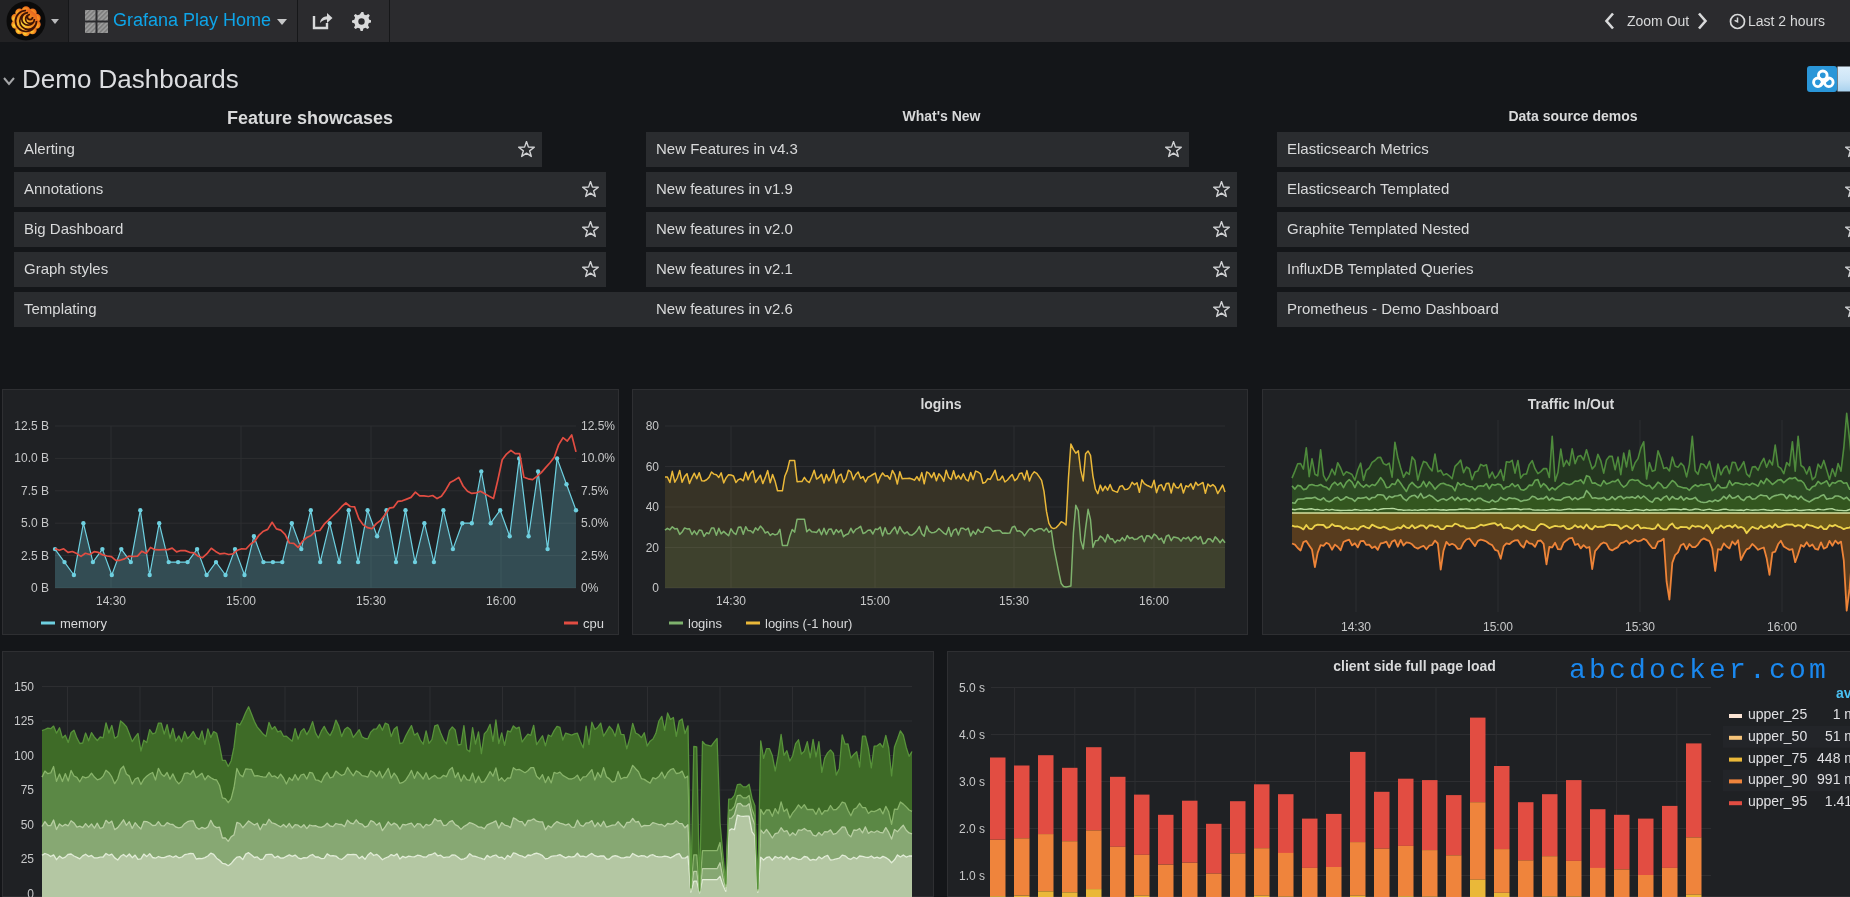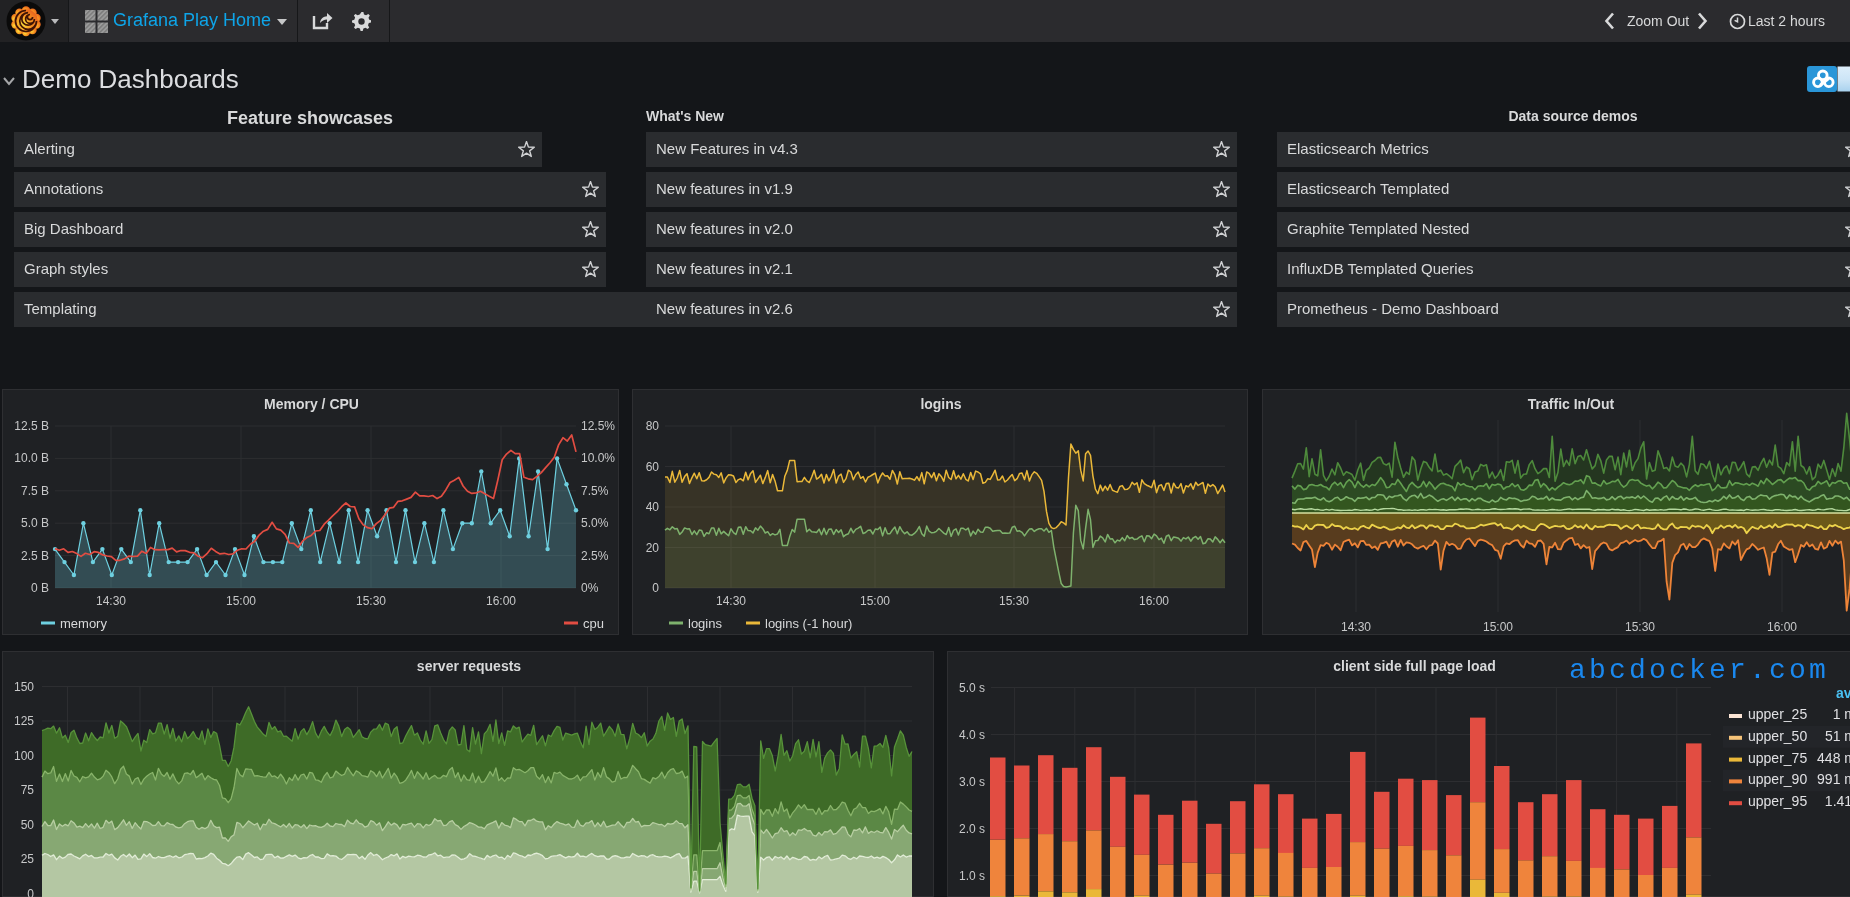--- a/index.html
+++ b/index.html
@@ -120,22 +120,22 @@
     <svg class="star" width="17" height="17" viewBox="0 0 17 17">
       <path d="M8.50,0.60 L10.44,6.13 L16.30,6.27 L11.64,9.82 L13.32,15.43 L8.50,12.10 L3.68,15.43 L5.36,9.82 L0.70,6.27 L6.56,6.13 Z" fill="none" stroke="#d0d1d3" stroke-width="1.4" stroke-linejoin="round"></path>
     </svg>
   </div>
 <div class="dlrow" style="left:14px;top:292px;width:681px">
     <span class="dlt">Templating</span>
     <svg class="star" width="17" height="17" viewBox="0 0 17 17">
       <path d="M8.50,0.60 L10.44,6.13 L16.30,6.27 L11.64,9.82 L13.32,15.43 L8.50,12.10 L3.68,15.43 L5.36,9.82 L0.70,6.27 L6.56,6.13 Z" fill="none" stroke="#d0d1d3" stroke-width="1.4" stroke-linejoin="round"></path>
     </svg>
   </div>
-<div style="position:absolute;left:646px;top:108px;width:591px;font-size:14px;font-weight:bold;color:#d8d9da">What's New</div>
-<div class="dlrow" style="left:646px;top:132px;width:591px">
+<div style="position:absolute;left:646px;top:108px;width:591px;text-align:center;font-size:14px;font-weight:bold;color:#d8d9da">What's New</div>
+<div class="dlrow" style="left:646px;top:132px;width:543px">
     <span class="dlt">New Features in v4.3</span>
     <svg class="star" width="17" height="17" viewBox="0 0 17 17">
       <path d="M8.50,0.60 L10.44,6.13 L16.30,6.27 L11.64,9.82 L13.32,15.43 L8.50,12.10 L3.68,15.43 L5.36,9.82 L0.70,6.27 L6.56,6.13 Z" fill="none" stroke="#d0d1d3" stroke-width="1.4" stroke-linejoin="round"></path>
     </svg>
   </div>
 <div class="dlrow" style="left:646px;top:172px;width:591px">
     <span class="dlt">New features in v1.9</span>
     <svg class="star" width="17" height="17" viewBox="0 0 17 17">
       <path d="M8.50,0.60 L10.44,6.13 L16.30,6.27 L11.64,9.82 L13.32,15.43 L8.50,12.10 L3.68,15.43 L5.36,9.82 L0.70,6.27 L6.56,6.13 Z" fill="none" stroke="#d0d1d3" stroke-width="1.4" stroke-linejoin="round"></path>
     </svg>
@@ -183,21 +183,20 @@
       <path d="M8.50,0.60 L10.44,6.13 L16.30,6.27 L11.64,9.82 L13.32,15.43 L8.50,12.10 L3.68,15.43 L5.36,9.82 L0.70,6.27 L6.56,6.13 Z" fill="none" stroke="#d0d1d3" stroke-width="1.4" stroke-linejoin="round"></path>
     </svg>
   </div>
 <div class="dlrow" style="left:1277px;top:292px;width:592px">
     <span class="dlt">Prometheus - Demo Dashboard</span>
     <svg class="star" width="17" height="17" viewBox="0 0 17 17">
       <path d="M8.50,0.60 L10.44,6.13 L16.30,6.27 L11.64,9.82 L13.32,15.43 L8.50,12.10 L3.68,15.43 L5.36,9.82 L0.70,6.27 L6.56,6.13 Z" fill="none" stroke="#d0d1d3" stroke-width="1.4" stroke-linejoin="round"></path>
     </svg>
   </div>
 <div class="panel" style="left:2px;top:389px;width:617px;height:246px">
-    <div class="ptitle" style="width:617px">Memory / CPU</div>
     <svg width="619" height="248" style="position:absolute;left:0;top:0">
 <line x1="52" y1="198" x2="573" y2="198" stroke="#2d2e31" stroke-width="1"></line>
       <line x1="52" y1="165.6" x2="573" y2="165.6" stroke="#2d2e31" stroke-width="1"></line>
       <line x1="52" y1="133.2" x2="573" y2="133.2" stroke="#2d2e31" stroke-width="1"></line>
       <line x1="52" y1="100.8" x2="573" y2="100.8" stroke="#2d2e31" stroke-width="1"></line>
       <line x1="52" y1="68.4" x2="573" y2="68.4" stroke="#2d2e31" stroke-width="1"></line>
       <line x1="52" y1="36" x2="573" y2="36" stroke="#2d2e31" stroke-width="1"></line>
       <line x1="108" y1="36" x2="108" y2="198" stroke="#2d2e31" stroke-width="1"></line>
       <line x1="238" y1="36" x2="238" y2="198" stroke="#2d2e31" stroke-width="1"></line>
       <line x1="368" y1="36" x2="368" y2="198" stroke="#2d2e31" stroke-width="1"></line>
@@ -333,21 +332,20 @@
       <path d="M29.0,123.0 L598.0,123.0" fill="none" stroke="#d6e0a0" stroke-width="1.6" stroke-opacity="1.0" stroke-linejoin="round"></path>
       <path d="M29.0,135.7 L31.9,136.7 L34.7,136.5 L37.6,137.6 L40.4,139.4 L43.3,135.0 L46.2,138.7 L49.0,139.0 L51.9,135.6 L54.7,134.7 L57.6,134.9 L60.5,135.0 L63.3,137.9 L66.2,137.1 L69.0,134.1 L71.9,136.1 L74.7,135.9 L77.6,136.5 L80.5,139.0 L83.3,137.1 L86.2,138.6 L89.0,139.1 L91.9,138.2 L94.8,139.8 L97.6,136.9 L100.5,135.9 L103.3,137.5 L106.2,138.4 L109.1,134.6 L111.9,136.1 L114.8,137.5 L117.6,138.1 L120.5,136.7 L123.4,137.9 L126.2,139.5 L129.1,139.6 L131.9,138.8 L134.8,137.3 L137.7,138.4 L140.5,135.3 L143.4,137.6 L146.2,138.2 L149.1,135.1 L151.9,138.3 L154.8,136.9 L157.7,135.4 L160.5,135.7 L163.4,138.7 L166.2,135.5 L169.1,135.3 L172.0,137.1 L174.8,136.1 L177.7,139.1 L180.5,139.1 L183.4,135.9 L186.3,136.1 L189.1,136.4 L192.0,133.7 L194.8,134.5 L197.7,136.4 L200.6,136.2 L203.4,138.4 L206.3,138.3 L209.1,138.0 L212.0,138.0 L214.9,136.4 L217.7,134.7 L220.6,135.7 L223.4,134.9 L226.3,134.1 L229.2,133.5 L232.0,133.2 L234.9,135.5 L237.7,134.0 L240.6,138.1 L243.4,137.6 L246.3,138.3 L249.2,139.7 L252.0,137.0 L254.9,134.9 L257.7,137.7 L260.6,135.7 L263.5,137.4 L266.3,139.0 L269.2,140.0 L272.0,140.2 L274.9,136.2 L277.8,133.9 L280.6,134.3 L283.5,136.1 L286.3,138.1 L289.2,136.9 L292.1,135.9 L294.9,136.3 L297.8,136.6 L300.6,135.7 L303.5,138.6 L306.4,139.0 L309.2,137.8 L312.1,135.2 L314.9,137.4 L317.8,136.2 L320.6,138.6 L323.5,134.5 L326.4,138.1 L329.2,139.3 L332.1,135.9 L334.9,137.2 L337.8,136.6 L340.7,136.9 L343.5,135.3 L346.4,134.7 L349.2,135.1 L352.1,134.9 L355.0,135.7 L357.8,138.9 L360.7,136.9 L363.5,135.6 L366.4,137.5 L369.3,139.0 L372.1,136.0 L375.0,134.7 L377.8,138.5 L380.7,137.7 L383.6,138.2 L386.4,138.4 L389.3,139.2 L392.1,138.4 L395.0,134.3 L397.8,137.9 L400.7,139.4 L403.6,139.4 L406.4,135.5 L409.3,133.5 L412.1,137.5 L415.0,138.6 L417.9,136.8 L420.7,137.2 L423.6,137.1 L426.4,138.9 L429.3,135.5 L432.2,136.8 L435.0,136.2 L437.9,136.7 L440.7,138.5 L443.6,135.0 L446.5,137.5 L449.3,143.2 L452.2,138.4 L455.0,138.4 L457.9,135.4 L460.8,137.9 L463.6,136.2 L466.5,135.6 L469.3,137.5 L472.2,134.9 L475.1,137.8 L477.9,136.8 L480.8,138.3 L483.6,143.2 L486.5,139.6 L489.3,136.8 L492.2,138.1 L495.1,139.0 L497.9,135.8 L500.8,138.1 L503.6,137.1 L506.5,135.4 L509.4,137.8 L512.2,134.1 L515.1,137.1 L517.9,136.9 L520.8,135.4 L523.7,134.4 L526.5,134.7 L529.4,134.4 L532.2,136.4 L535.1,135.2 L538.0,135.8 L540.8,138.1 L543.7,134.3 L546.5,135.4 L549.4,135.9 L552.3,137.2 L555.1,138.2 L558.0,136.1 L560.8,139.1 L563.7,139.1 L566.5,135.2 L569.4,136.4 L572.3,134.9 L575.1,136.6 L578.0,137.4 L580.8,139.2 L583.7,138.0 L586.6,137.6 L589.4,134.7 L592.3,135.8 L595.1,134.4 L598.0,137.5" fill="none" stroke="#ecd24a" stroke-width="1.8" stroke-opacity="1.0" stroke-linejoin="round"></path>
       <path d="M29.0,153.5 L31.9,154.6 L34.7,158.0 L37.6,160.5 L40.4,152.1 L43.3,150.9 L46.2,155.4 L49.0,159.6 L51.9,177.0 L54.7,162.6 L57.6,155.2 L60.5,155.8 L63.3,152.8 L66.2,154.3 L69.0,159.7 L71.9,154.6 L74.7,156.8 L77.6,160.3 L80.5,152.0 L83.3,150.6 L86.2,149.6 L89.0,155.4 L91.9,153.3 L94.8,157.4 L97.6,151.2 L100.5,150.8 L103.3,154.9 L106.2,154.6 L109.1,158.1 L111.9,156.4 L114.8,159.8 L117.6,153.5 L120.5,152.9 L123.4,151.6 L126.2,157.4 L129.1,151.5 L131.9,150.1 L134.8,156.7 L137.7,149.9 L140.5,155.5 L143.4,152.3 L146.2,152.8 L149.1,154.3 L151.9,157.3 L154.8,158.6 L157.7,157.0 L160.5,155.8 L163.4,159.3 L166.2,155.7 L169.1,155.0 L172.0,150.6 L174.8,153.5 L177.7,179.6 L180.5,160.7 L183.4,151.9 L186.3,155.1 L189.1,153.8 L192.0,155.3 L194.8,158.9 L197.7,158.6 L200.6,152.7 L203.4,149.5 L206.3,148.5 L209.1,152.3 L212.0,156.1 L214.9,150.9 L217.7,149.7 L220.6,150.3 L223.4,151.5 L226.3,153.8 L229.2,155.1 L232.0,159.8 L234.9,160.8 L237.7,168.7 L240.6,156.4 L243.4,153.3 L246.3,154.2 L249.2,151.7 L252.0,150.4 L254.9,150.2 L257.7,155.0 L260.6,157.6 L263.5,150.7 L266.3,153.4 L269.2,153.9 L272.0,156.8 L274.9,150.8 L277.8,150.5 L280.6,153.9 L283.5,174.4 L286.3,157.0 L289.2,157.4 L292.1,152.8 L294.9,159.2 L297.8,159.3 L300.6,152.8 L303.5,150.4 L306.4,148.3 L309.2,147.8 L312.1,155.0 L314.9,153.8 L317.8,158.4 L320.6,155.2 L323.5,157.9 L326.4,157.0 L329.2,179.2 L332.1,161.2 L334.9,157.9 L337.8,154.1 L340.7,152.5 L343.5,153.7 L346.4,159.2 L349.2,160.4 L352.1,158.6 L355.0,157.1 L357.8,153.1 L360.7,152.3 L363.5,150.6 L366.4,153.7 L369.3,151.7 L372.1,150.0 L375.0,151.5 L377.8,150.7 L380.7,148.8 L383.6,150.4 L386.4,154.4 L389.3,158.0 L392.1,158.1 L395.0,151.6 L397.8,150.9 L400.7,148.8 L403.6,191.7 L406.4,209.7 L409.3,172.9 L412.1,165.1 L415.0,162.4 L417.9,155.2 L420.7,153.8 L423.6,159.4 L426.4,154.0 L429.3,157.1 L432.2,157.2 L435.0,154.6 L437.9,150.3 L440.7,148.4 L443.6,149.9 L446.5,151.1 L449.3,158.4 L452.2,181.0 L455.0,159.2 L457.9,159.8 L460.8,153.4 L463.6,156.5 L466.5,158.4 L469.3,151.5 L472.2,154.7 L475.1,150.3 L477.9,170.1 L480.8,164.0 L483.6,159.4 L486.5,158.1 L489.3,153.9 L492.2,156.7 L495.1,159.8 L497.9,158.5 L500.8,157.5 L503.6,167.9 L506.5,184.9 L509.4,162.6 L512.2,161.6 L515.1,154.3 L517.9,150.8 L520.8,156.5 L523.7,158.3 L526.5,159.9 L529.4,159.2 L532.2,172.2 L535.1,164.2 L538.0,154.9 L540.8,156.8 L543.7,152.3 L546.5,156.4 L549.4,154.5 L552.3,158.9 L555.1,159.7 L558.0,152.4 L560.8,158.6 L563.7,157.3 L566.5,150.9 L569.4,155.8 L572.3,150.6 L575.1,153.7 L578.0,151.6 L580.8,170.5 L583.7,220.7 L586.6,198.4 L589.4,163.8 L592.3,174.9 L595.1,162.3 L598.0,160.8" fill="none" stroke="#ee8438" stroke-width="1.8" stroke-opacity="1.0" stroke-linejoin="round"></path>
 <text x="93" y="241" fill="#c7c8c9" font-size="12" text-anchor="middle">14:30</text>
       <text x="235" y="241" fill="#c7c8c9" font-size="12" text-anchor="middle">15:00</text>
       <text x="377" y="241" fill="#c7c8c9" font-size="12" text-anchor="middle">15:30</text>
       <text x="519" y="241" fill="#c7c8c9" font-size="12" text-anchor="middle">16:00</text>
 </svg>
   </div>
 <div class="panel" style="left:2px;top:651px;width:932px;height:246px">
-    <div class="ptitle" style="width:932px">server requests</div>
     <svg width="932" height="246" style="position:absolute;left:0;top:0">
 <line x1="39" y1="34.5" x2="909" y2="34.5" stroke="#2d2e31" stroke-width="1"></line>
       <line x1="39" y1="69" x2="909" y2="69" stroke="#2d2e31" stroke-width="1"></line>
       <line x1="39" y1="103.5" x2="909" y2="103.5" stroke="#2d2e31" stroke-width="1"></line>
       <line x1="39" y1="138" x2="909" y2="138" stroke="#2d2e31" stroke-width="1"></line>
       <line x1="39" y1="172.5" x2="909" y2="172.5" stroke="#2d2e31" stroke-width="1"></line>
       <line x1="39" y1="207" x2="909" y2="207" stroke="#2d2e31" stroke-width="1"></line>
       <line x1="39" y1="241.5" x2="909" y2="241.5" stroke="#2d2e31" stroke-width="1"></line>
       <line x1="64.5" y1="35" x2="64.5" y2="246" stroke="#2d2e31" stroke-width="1"></line>
       <line x1="137.0" y1="35" x2="137.0" y2="246" stroke="#2d2e31" stroke-width="1"></line>

